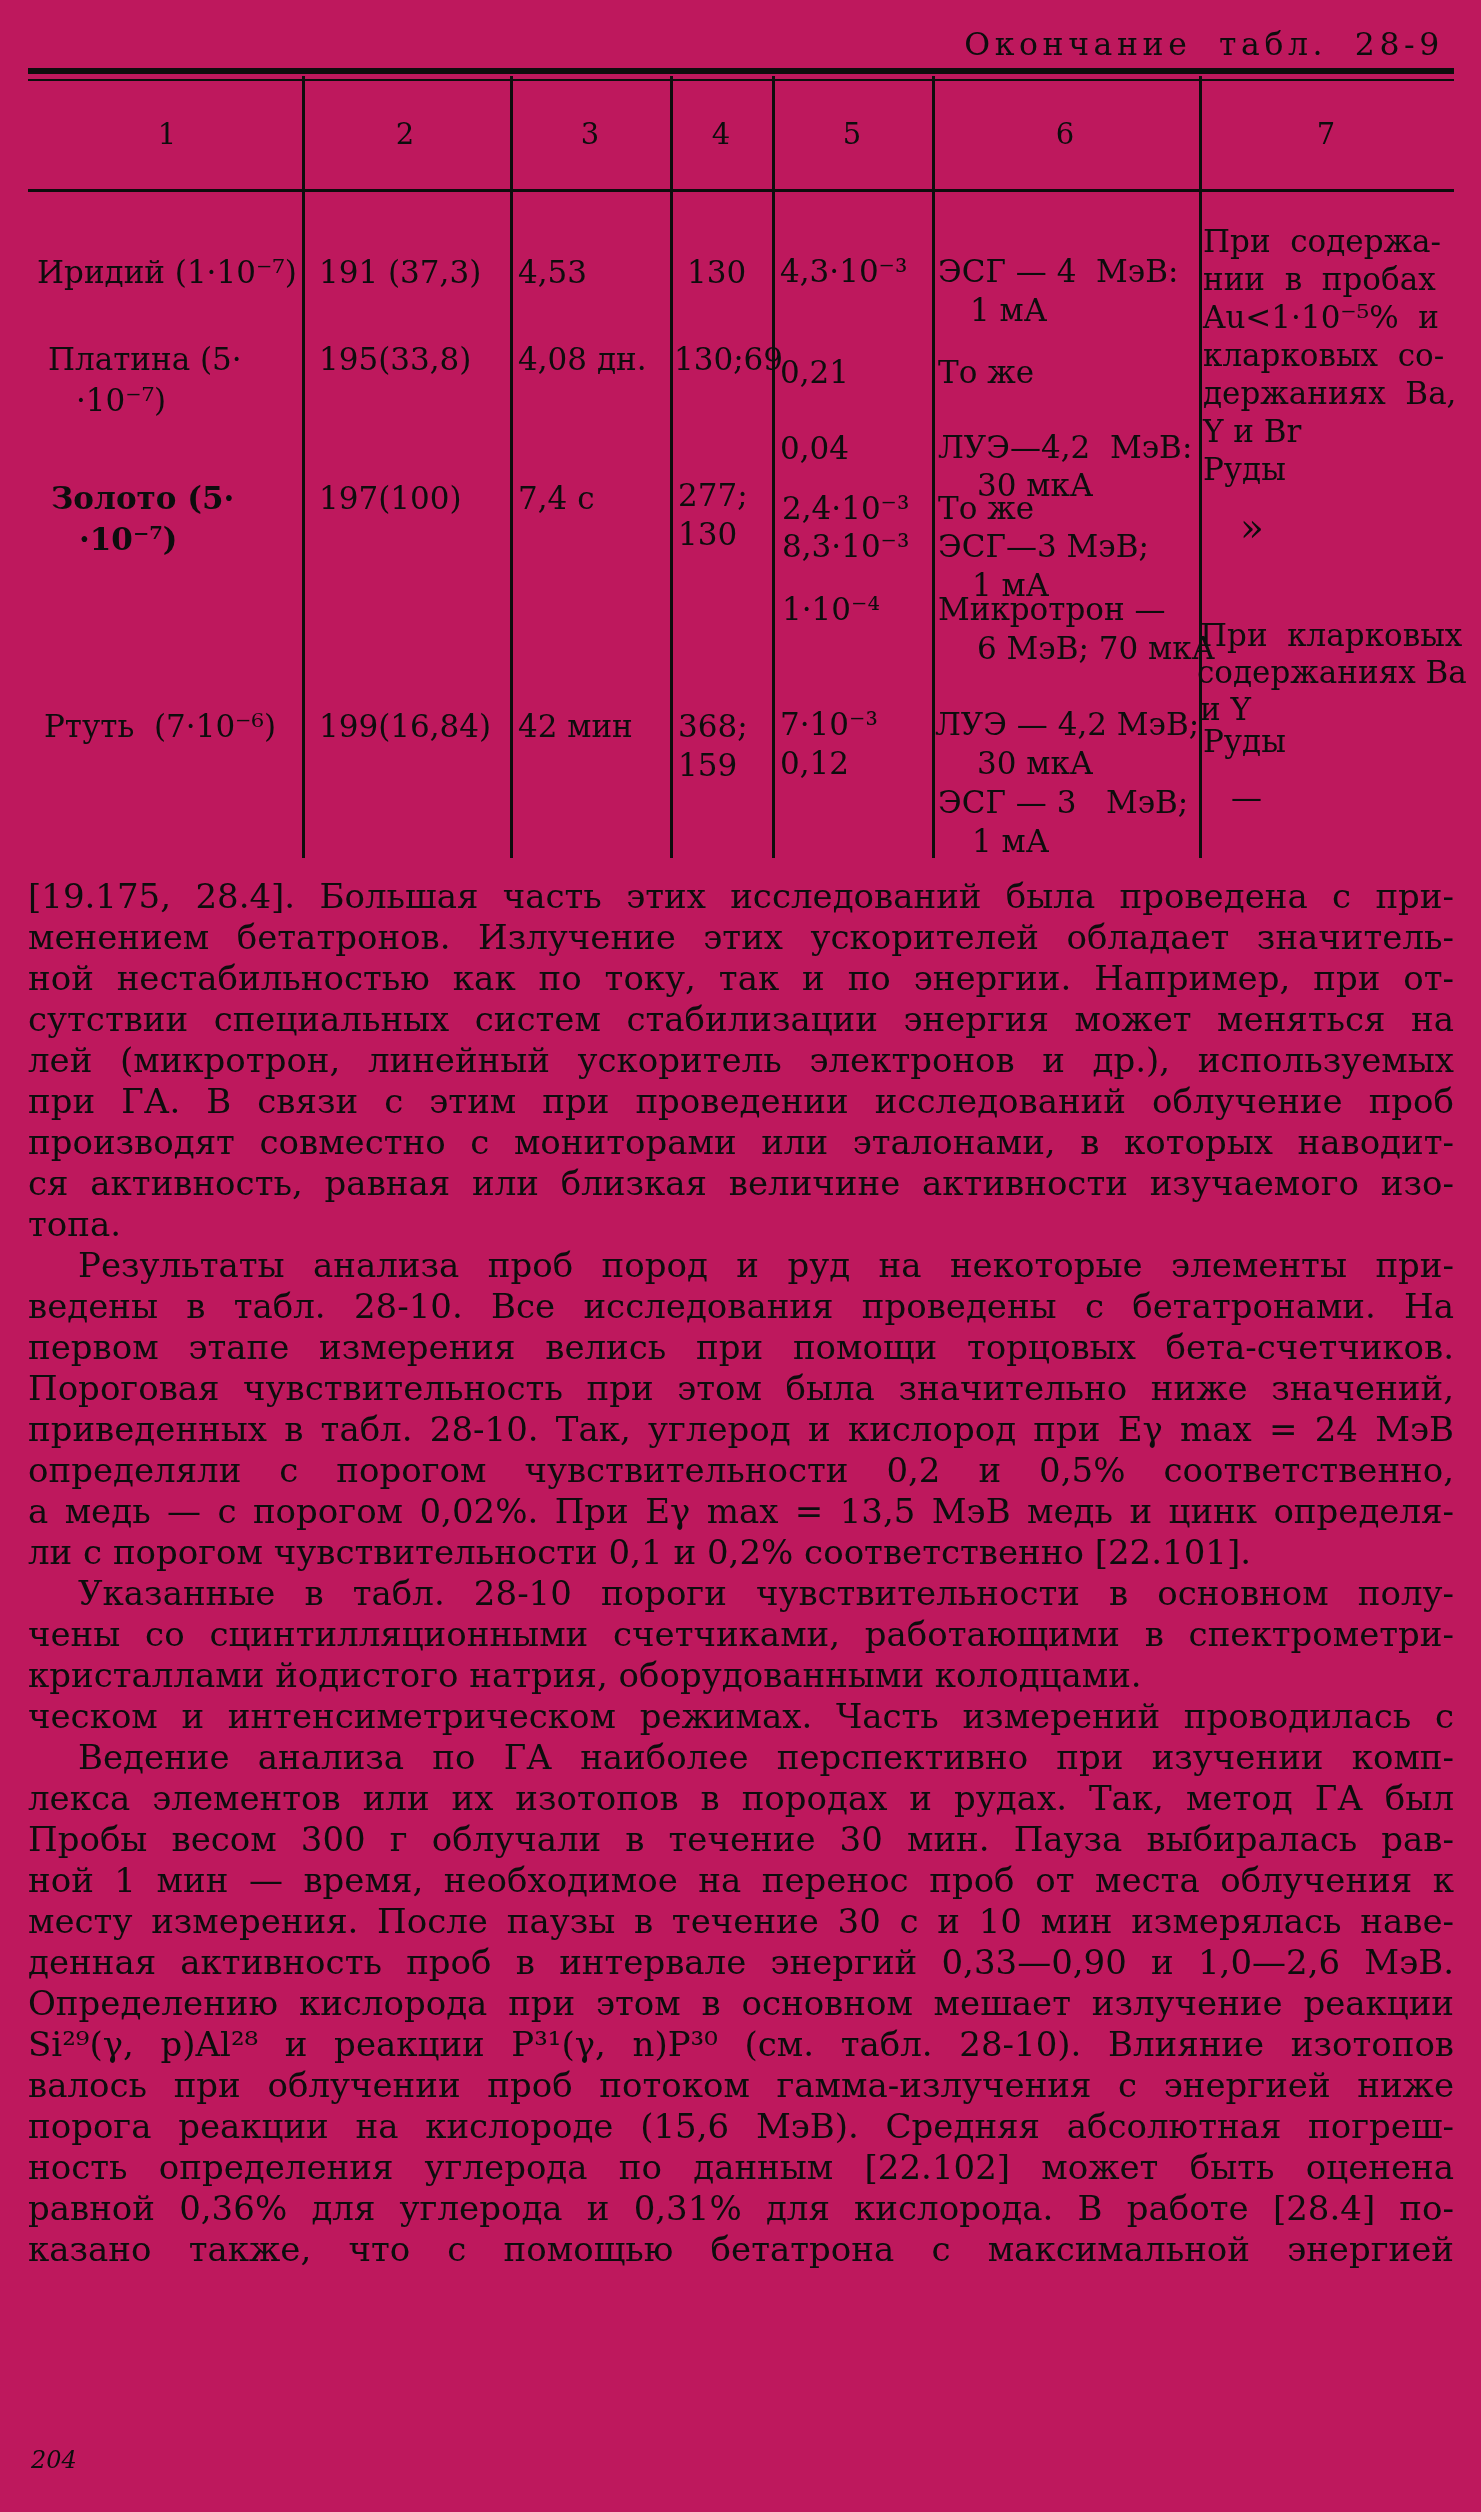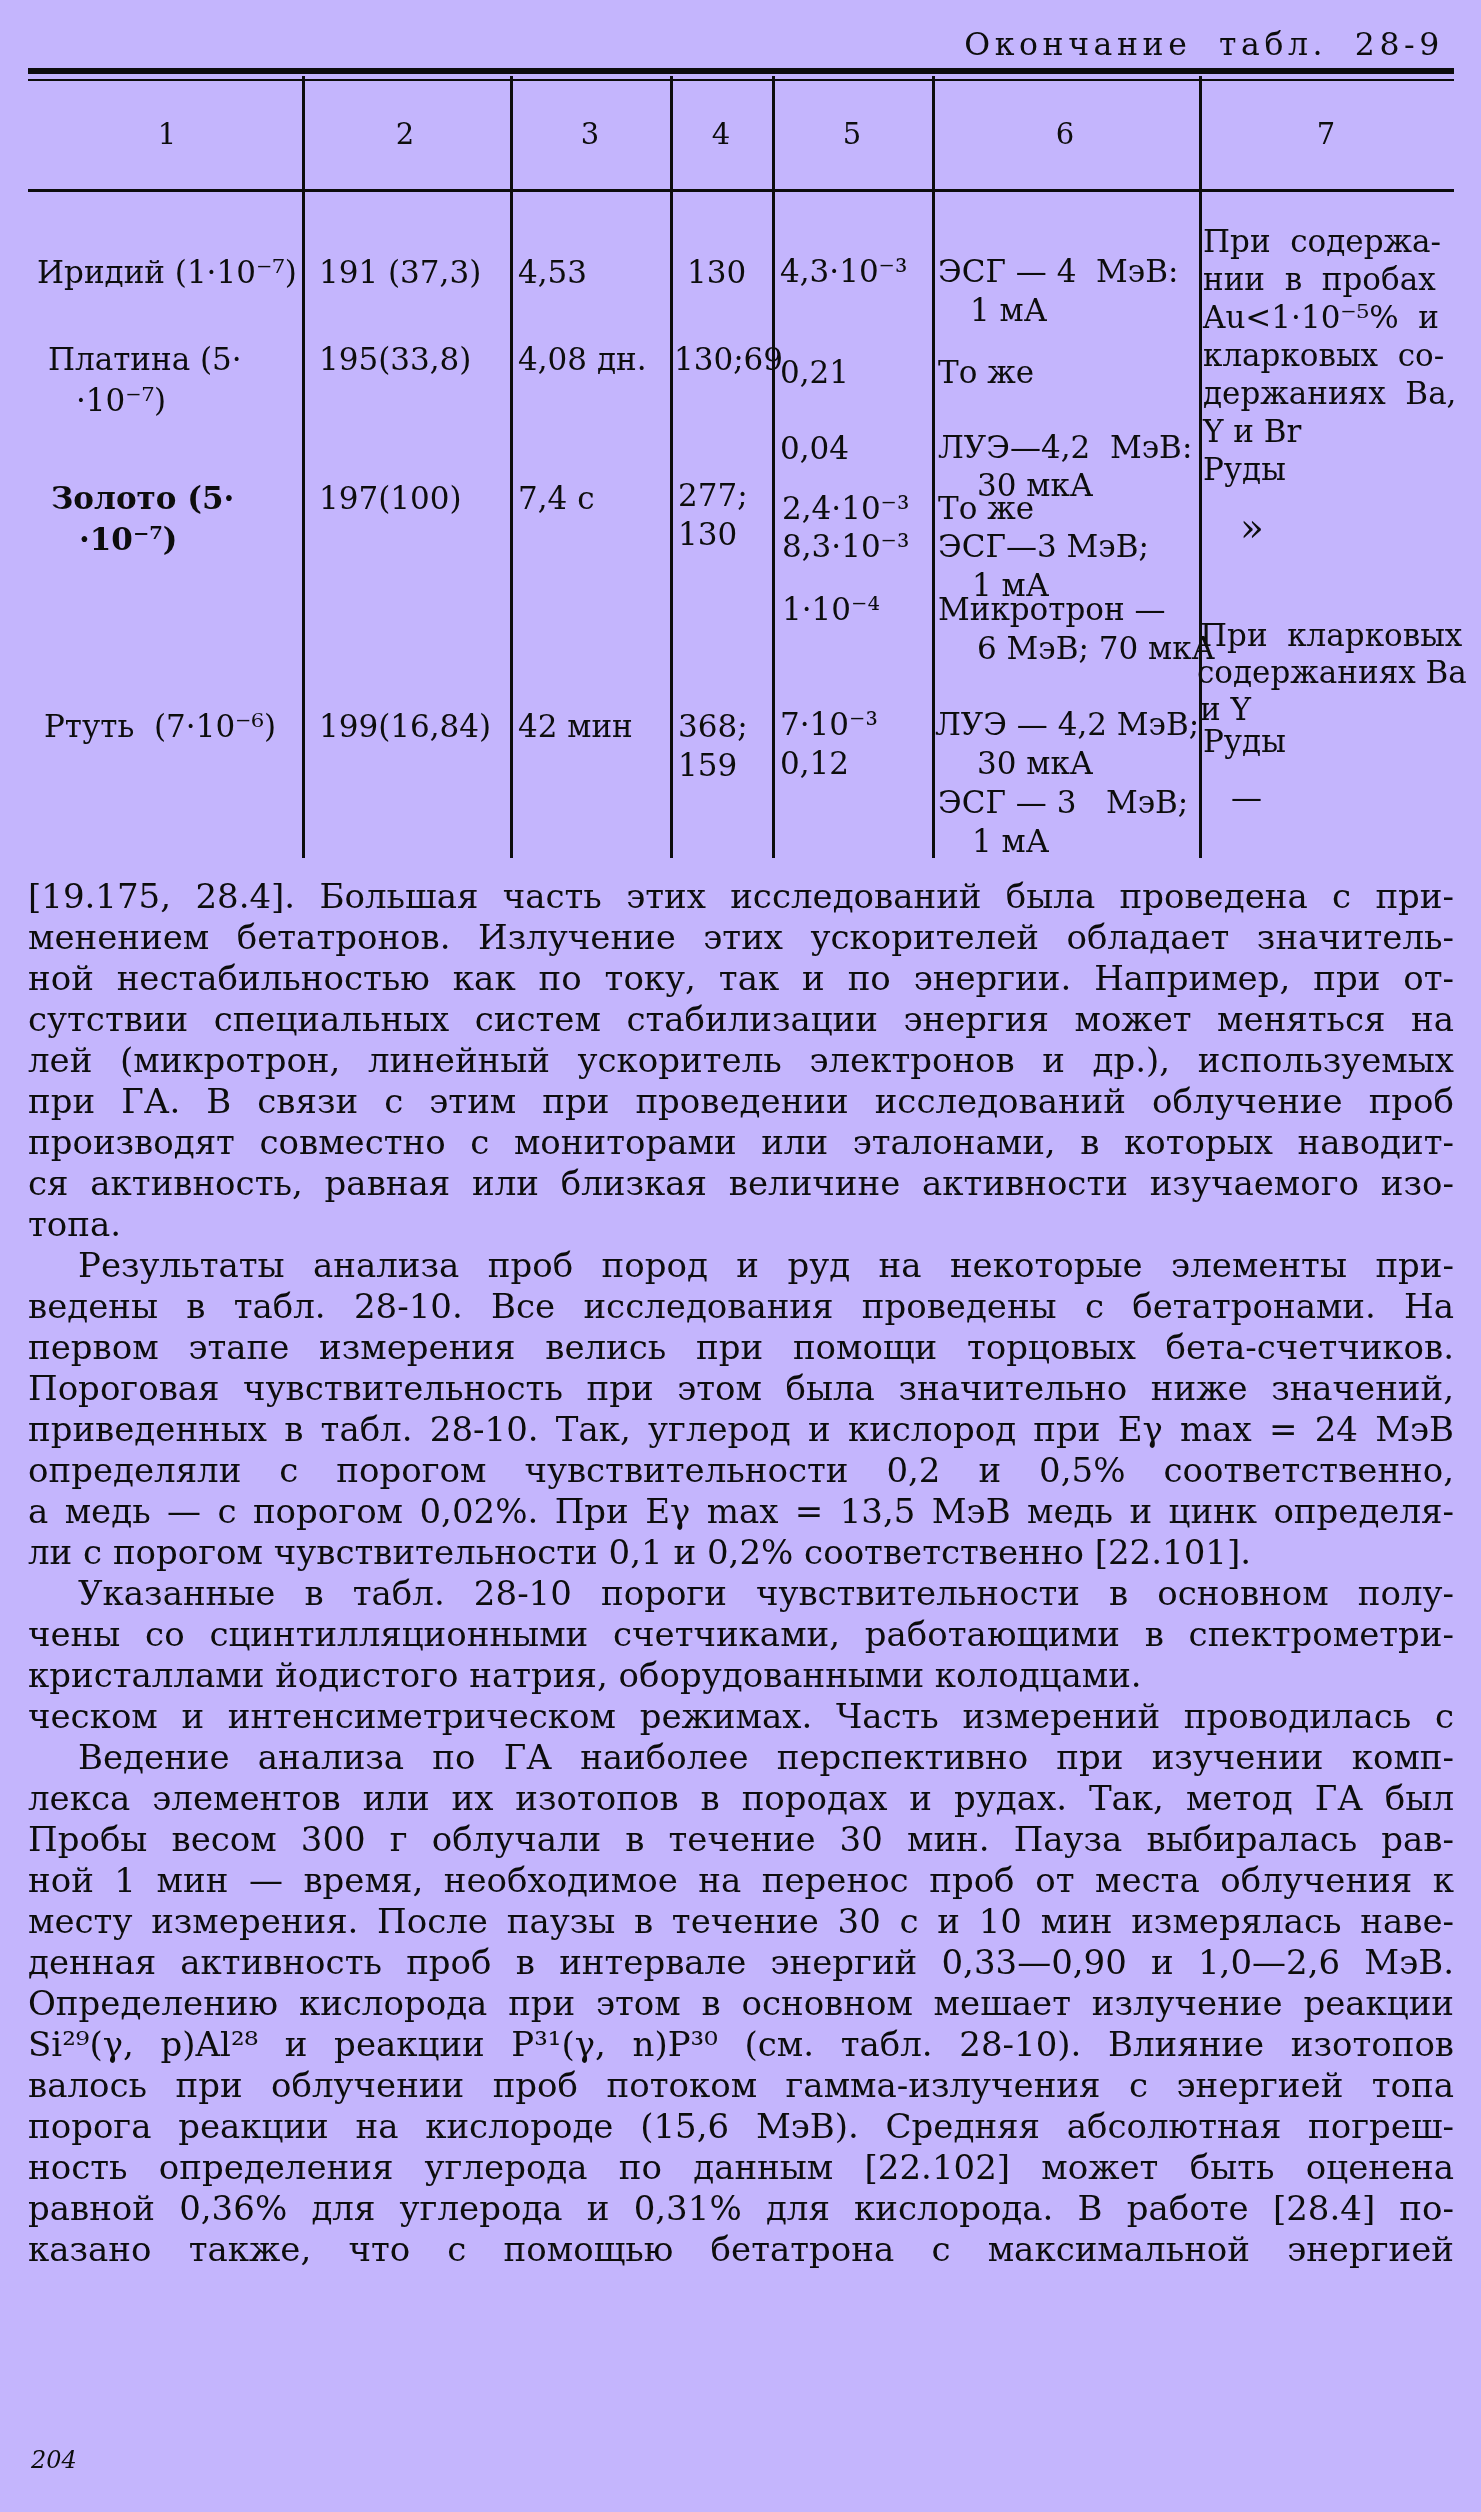--- a/index.html
+++ b/index.html
@@ -1,17 +1,17 @@
 <!DOCTYPE html>
 <html style="font-size:15px"><head>
 <meta charset="utf-8">
 <style>
   html,body { margin:0; padding:0; background:#e8e8e8; }
   .page {
-    position:relative; width:1481px; height:2512px; background:#c4b5fd;
+    position:relative; width:1481px; height:2512px; background:#be185d;
     font-family:"DejaVu Serif","Liberation Serif",serif; color:#0d0d0d;
     overflow:hidden; margin:0 auto;
   }
   .caption {
     position:absolute; top:26px; right:37px; font-size:31.5px;
     letter-spacing:4.6px; word-spacing:13px; white-space:pre;
   }
   .rule { position:absolute; background:#0d0d0d; }
   .vline { position:absolute; width:2.8px; background:#0d0d0d; top:76px; height:782px; }
   .colhead { position:absolute; top:117px; font-size:29px; transform:translateX(-50%); }
@@ -137,21 +137,21 @@
     <div class="bl end">кристаллами йодистого натрия, оборудованными колодцами.</div>
     <div class="bl">ческом и интенсиметрическом режимах. Часть измерений проводилась с</div>
     <div class="bl indent">Ведение анализа по ГА наиболее перспективно при изучении комп-</div>
     <div class="bl">лекса элементов или их изотопов в породах и рудах. Так, метод ГА был</div>
     <div class="bl">Пробы весом 300 г облучали в течение 30 мин. Пауза выбиралась рав-</div>
     <div class="bl">ной 1 мин — время, необходимое на перенос проб от места облучения к</div>
     <div class="bl">месту измерения. После паузы в течение 30 с и 10 мин измерялась наве-</div>
     <div class="bl">денная активность проб в интервале энергий 0,33—0,90 и 1,0—2,6 МэВ.</div>
     <div class="bl">Определению кислорода при этом в основном мешает излучение реакции</div>
     <div class="bl">Si²⁹(γ, p)Al²⁸ и реакции P³¹(γ, n)P³⁰ (см. табл. 28-10). Влияние изотопов</div>
-    <div class="bl">валось при облучении проб потоком гамма-излучения с энергией топа</div>
+    <div class="bl">валось при облучении проб потоком гамма-излучения с энергией ниже</div>
     <div class="bl">порога реакции на кислороде (15,6 МэВ). Средняя абсолютная погреш-</div>
     <div class="bl">ность определения углерода по данным [22.102] может быть оценена</div>
     <div class="bl">равной 0,36% для углерода и 0,31% для кислорода. В работе [28.4] по-</div>
     <div class="bl">казано также, что с помощью бетатрона с максимальной энергией</div>
   </div>
 
   <div class="pagenum">204</div>
 
 </div>
 

